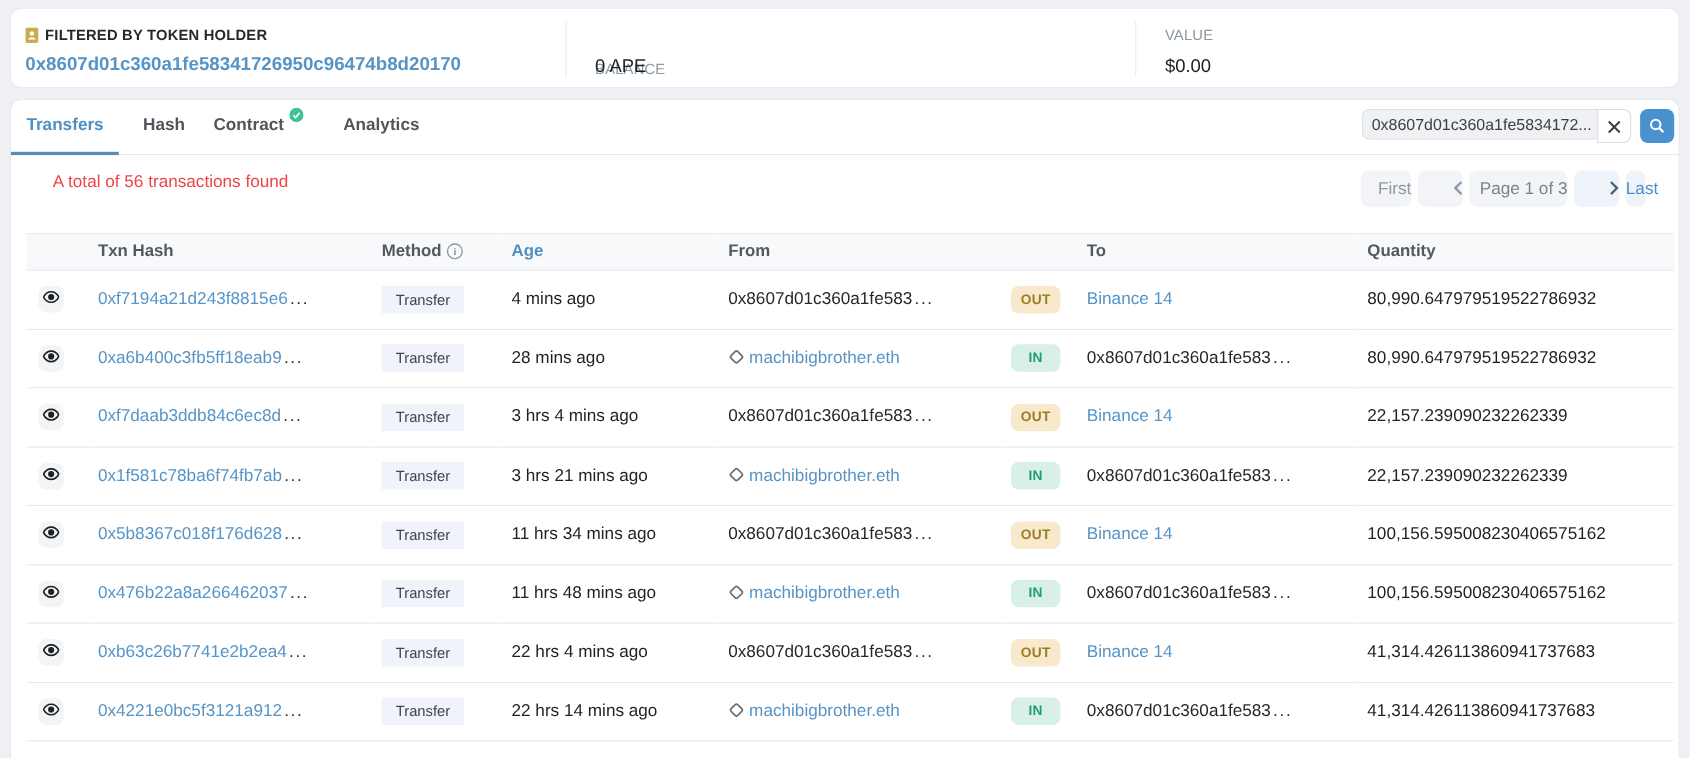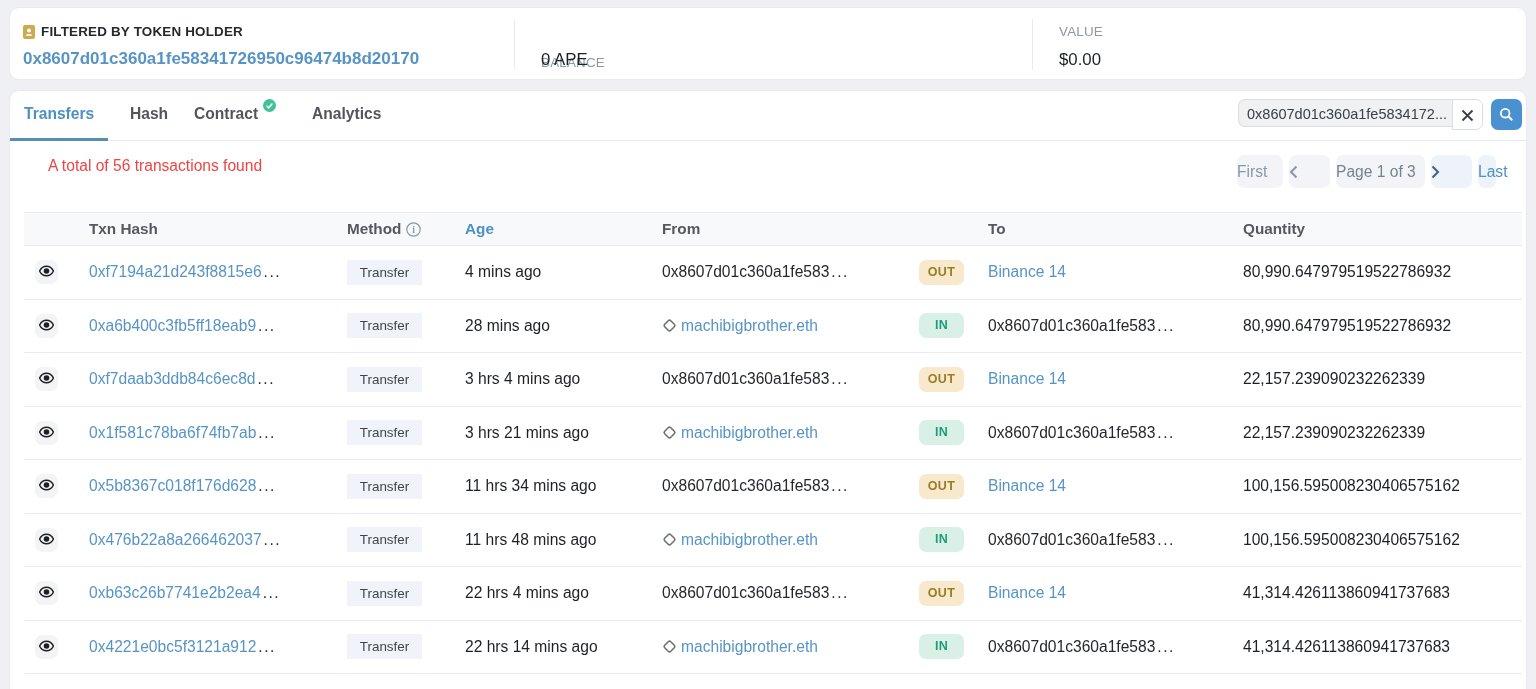--- a/index.html
+++ b/index.html
@@ -20,21 +20,21 @@
 #tabbar { position:absolute; left:0; top:0; width:100%; height:50px; border-bottom:1px solid #e7eaf3; }
 .tab { position:absolute; top:0; height:50px; line-height:45px; font-weight:bold; font-size:15.6px; color:#51565c; padding:0 14px; }
 .tab.active { color:#4e90c4; border-bottom:3px solid #578fb3; }
 
 #searchgrp { position:absolute; left:1228px; top:8px; height:31px; }
 #searchinput { position:absolute; left:0; top:0; width:214px; height:28px; background:#eff1f3; border:1px solid #d9dee5; border-radius:7px 0 0 7px; border-right:none; line-height:29px; padding-left:8px; color:#3a4047; font-size:14.5px; white-space:nowrap; overflow:hidden; }
 #searchclear { position:absolute; left:214px; top:0; width:31px; height:31px; background:#fff; border:1px solid #d9dee5; border-radius:0 7px 7px 0; text-align:center; line-height:29px; color:#44484d; font-size:16.5px; font-weight:bold; }
 #searchbtn { position:absolute; left:253px; top:0; width:31px; height:31px; background:#4a92cf; border-radius:7px; text-align:center; }
 
 #totaltxt { position:absolute; left:18px; top:66px; font-size:15.6px; color:#ef4444;margin-left:20px; }
-.pgbtn { position:absolute; top:64px; height:33px; border-radius:7px; font-size:15.6px; text-align:left; line-height:33px; }
+.pgbtn { position:absolute; top:64px; height:33px; border-radius:7px; font-size:15.6px; text-align:right; line-height:33px; }
 .pg-dis { background:#f2f4f8; color:#8c98a4; }
 .pg-act { background:#eef3fa; color:#4e90c4; }
 .pg-info { background:#f2f4f8; color:#77838f; }
 
 table { position:absolute; left:14px; top:121px; width:1498px; border-collapse:collapse; table-layout:fixed; }
 th { background:#f8f9fa; height:33px; font-size:15.3px; font-weight:bold; color:#55595f; text-align:left; padding:0 0 0 8px; border-top:1px solid #e7eaf3; border-bottom:1px solid #e7eaf3; }
 td { height:53.5px; padding:0 0 0 8px; border-bottom:1px solid #e7eaf3; font-size:15.6px; white-space:nowrap; overflow:hidden; }
 .eyebox { display:inline-block; width:23px; height:24px; background:#f3f4f6; border-radius:7px; text-align:center; line-height:24px; vertical-align:middle; }
 .badge-tr { display:inline-block; width:75px; height:25px; background:#f0f3fa; border-radius:0; font-size:13.4px; color:#40454c; text-align:center; line-height:25px; }
 .badge-out { display:inline-block; width:45px; height:25px; background:#f8e9cd; border-radius:7px; font-size:12.5px; font-weight:bold; color:#9b7c23; text-align:center; line-height:25px; letter-spacing:0.3px; }

